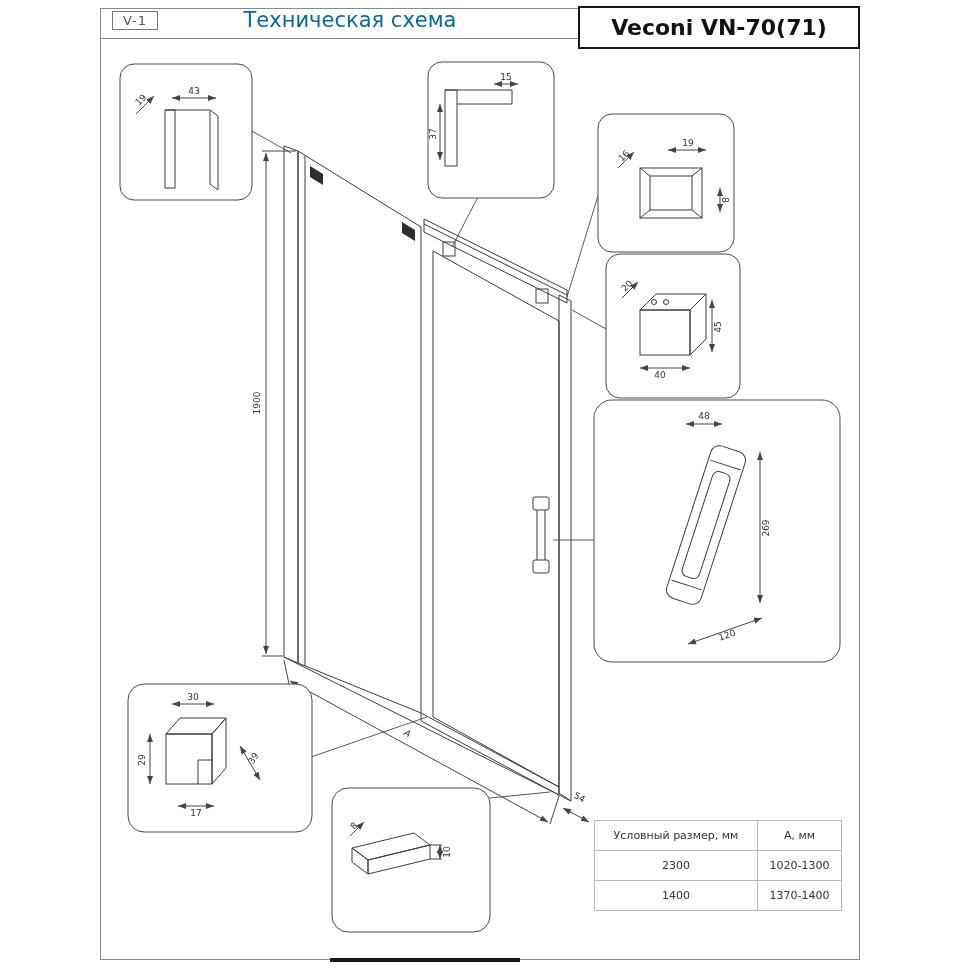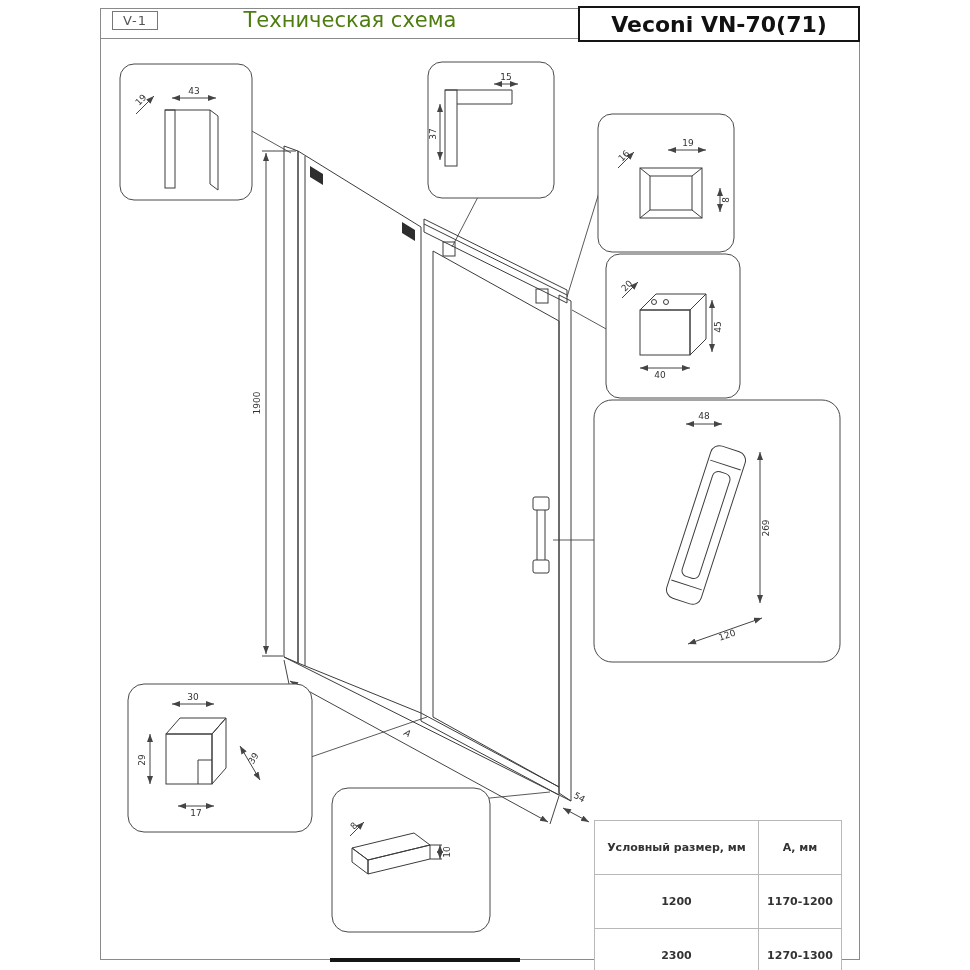--- a/index.html
+++ b/index.html
@@ -4,31 +4,31 @@
 <style>
   html,body{margin:0;padding:0;background:#fff;}
   .page{position:relative;width:970px;height:970px;background:#fff;
         font-family:"DejaVu Sans",sans-serif;overflow:hidden;}
   .frame{position:absolute;left:100px;top:8px;width:760px;height:952px;
          border:1px solid #8a8a8a;box-sizing:border-box;}
   .rev-box{position:absolute;left:112px;top:11px;width:46px;height:19px;
            border:1px solid #777;color:#555;font-size:13px;letter-spacing:1px;
            display:flex;align-items:center;justify-content:center;box-sizing:border-box;}
   .title{position:absolute;left:170px;top:8px;width:360px;height:28px;
-         font-size:21px;color:#4d7c0f;text-align:center;}
+         font-size:21px;color:#0369a1;text-align:center;}
   .header-rule{position:absolute;left:100px;top:38px;width:760px;height:1px;background:#8a8a8a;}
-  .brand-box{position:absolute;left:578px;top:6px;width:282px;height:36px;
+  .brand-box{position:absolute;left:578px;top:6px;width:282px;height:43px;
              border:2px solid #151515;box-sizing:border-box;background:#fff;
              display:flex;align-items:center;justify-content:center;
              font-size:22px;font-weight:bold;color:#111;}
   svg.drawing{position:absolute;left:0;top:0;}
   .size-table{position:absolute;left:594px;top:820px;width:248px;
               border-collapse:collapse;font-size:11px;color:#333;background:#fff;}
   .size-table th,.size-table td{border:1px solid #b8b8b8;height:21px;text-align:center;
-              font-weight:bold;padding:16px 4px;}
+              font-weight:normal;padding:4px 4px;}
   .bottom-mark{position:absolute;left:330px;top:958px;width:190px;height:4px;background:#161616;}
   text{font-family:"DejaVu Sans",sans-serif;font-size:9px;fill:#333;}
   .ln{stroke:#3c3c3c;stroke-width:1;fill:none;}
   .lnl{stroke:#5a5a5a;stroke-width:1;fill:none;}
   .bub{fill:#fff;stroke:#4a4a4a;stroke-width:1;}
   .dim{stroke:#444;stroke-width:1;fill:none;}
 </style>
 </head>
 <body>
 
@@ -223,24 +223,24 @@
 
   <table class="size-table">
     <thead>
       <tr>
         <th>Условный размер, мм</th>
         <th>А, мм</th>
       </tr>
     </thead>
     <tbody>
         <tr>
-          <td>1200</td>
-          <td>1170-1200</td>
+          <td>2300</td>
+          <td>1020-1300</td>
         </tr>
         <tr>
-          <td>2300</td>
-          <td>1270-1300</td>
+          <td>1400</td>
+          <td>1370-1400</td>
         </tr>
       </tbody>
   </table>
 
   <div class="bottom-mark"></div>
 </div>
 
 </body></html>

